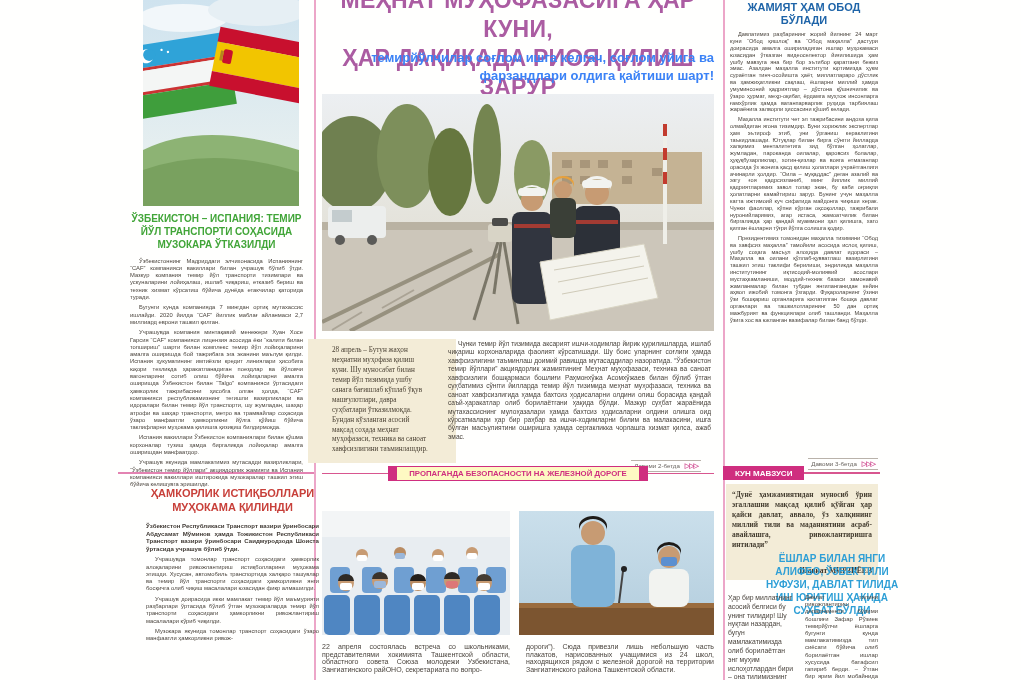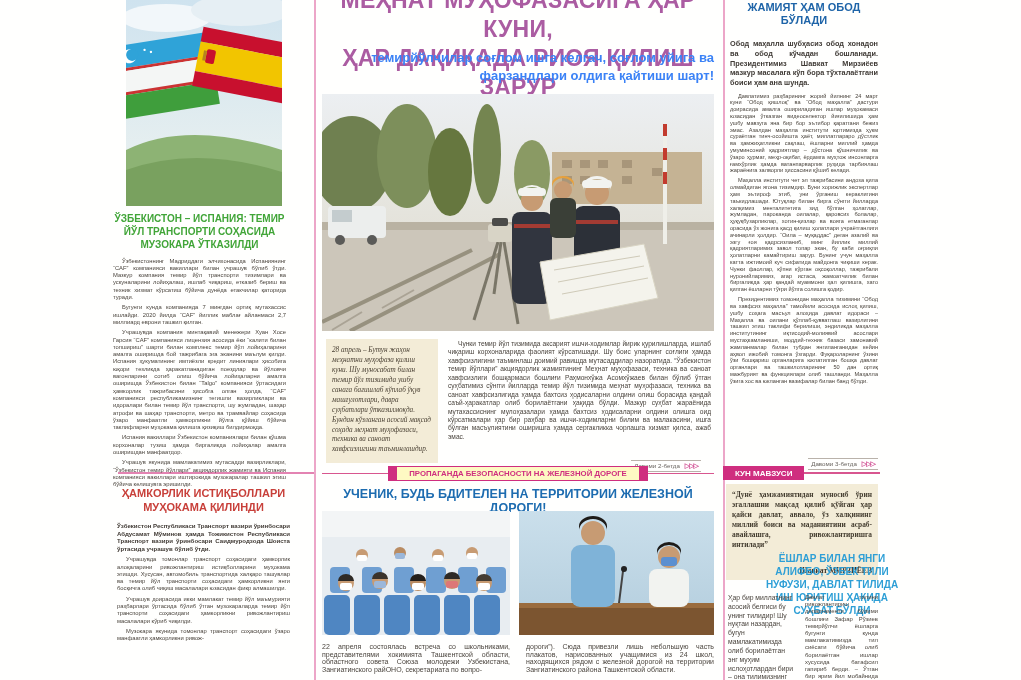--- a/index.html
+++ b/index.html
@@ -5,54 +5,54 @@
   html,body{margin:0;padding:0;background:#ffffff;}
   .canvas{position:relative;width:1021px;height:680px;background:#fffffe;overflow:hidden;
           font-family:"Liberation Sans",sans-serif;color:#474038;}
   
   .vrule{position:absolute;top:0;width:1.5px;height:680px;background:#eca6c8;}
   .hrule-left{position:absolute;left:118px;top:472px;width:196px;height:1.5px;background:#e383b2;}
   
   p{margin:0 0 3px 0;}
   .body-txt p{font-size:5.8px;line-height:1.26;text-align:justify;text-indent:9px;color:#4a443d;}
   
-  .col-left{position:absolute;left:113px;top:0;width:173px;}
+  .col-left{position:absolute;left:130px;top:0;width:173px;}
   .flags-wrap{margin:0 0 6px 13px;width:156px;height:206px;}
   .head-green{margin:2px 0 6px;text-align:center;font-size:10px;font-weight:bold;color:#41a538;line-height:1.32;}
-  .col-left2{position:absolute;left:117px;top:486px;width:173px;}
+  .col-left2{position:absolute;left:146px;top:486px;width:173px;}
   .head-red{margin:0 0 7px;text-align:center;font-size:11px;font-weight:bold;color:#c8403a;line-height:1.3;}
   .lead-bold p{font-size:6.1px;font-weight:bold;line-height:1.3;text-align:justify;color:#403a34;}
   
   .main-head{position:absolute;left:322px;top:-14px;width:392px;text-align:center;
              font-size:23px;font-weight:bold;color:#ab5ca2;line-height:29px;letter-spacing:.2px;}
   .subtitle{position:absolute;left:322px;top:49px;width:392px;text-align:right;
             font-size:13px;font-weight:bold;color:#3b82f6;line-height:1.35;}
   .main-photo{position:absolute;left:322px;top:94px;width:392px;height:237px;}
-  .note-box{position:absolute;left:326px;top:339px;width:100px;height:110px;background:#f3ecd7;
-            padding:7px 6px;font-family:"Liberation Serif",serif;font-size:7.2px;line-height:1.38;
-            color:#4a4134;overflow:hidden;font-style:italic;}
+  .note-box{position:absolute;left:308px;top:339px;width:100px;height:110px;background:#f3ecd7;
+            padding:7px 24px;font-family:"Liberation Serif",serif;font-size:7.2px;line-height:1.38;
+            color:#4a4134;overflow:hidden;}
   .center-body{position:absolute;left:448px;top:340px;width:263px;height:112px;overflow:hidden;}
   .center-body p{font-size:6.6px;line-height:1.28;text-align:justify;text-indent:10px;color:#4a443d;}
   .cont{display:inline-block;font-size:6.2px;color:#6a6560;border:0.5px solid #b9b2aa;
         border-left:none;border-right:none;padding:1px 3px;}
   .cont .arrows{color:#d04e92;font-weight:bold;letter-spacing:-1px;margin-left:5px;font-size:7px;}
   .cont-c{position:absolute;left:448px;top:454px;width:253px;text-align:right;}
   .banner-row{position:absolute;left:322px;top:466px;width:392px;display:flex;align-items:center;}
   .banner-row .line{flex:1;height:1.5px;background:#d8568f;}
   .banner-box{border:1px solid #cf2e7f;border-left:9px solid #cf2e7f;border-right:9px solid #cf2e7f;
               background:#fef9c3;color:#cf2e7f;font-weight:bold;font-size:7.8px;padding:2px 12px;white-space:nowrap;}
   .head-blue-c{position:absolute;left:322px;top:487px;width:392px;text-align:center;
                font-size:12.5px;font-weight:bold;color:#1d6cb0;}
   .photos-row{position:absolute;left:322px;top:511px;width:392px;display:flex;gap:9px;}
   .photo-s{height:124px;}
   .center-cols{position:absolute;left:322px;top:643px;width:392px;display:flex;gap:16px;height:37px;overflow:hidden;}
   .center-cols .c{flex:1;font-size:7px;line-height:1.08;text-align:justify;color:#4a443d;}
   
   .col-right{position:absolute;left:730px;top:0;width:148px;}
-  .head-blue-r{margin:1px 0 12px;text-align:center;font-size:11px;font-weight:bold;color:#1e64a8;line-height:1.2;}
+  .head-blue-r{margin:1px 0 4px;text-align:center;font-size:11px;font-weight:bold;color:#1e64a8;line-height:1.2;}
   .r-lead{font-size:7.3px;font-weight:bold;line-height:1.32;text-align:justify;color:#3f3a35;margin-bottom:5px;}
   .r-body{height:364px;overflow:hidden;}
   .r-body p{font-size:5.6px;line-height:1.22;text-align:justify;text-indent:8px;color:#4a443d;}
   .cont-r{position:absolute;left:730px;top:452px;width:148px;text-align:right;}
   .topic-row{position:absolute;left:723px;top:466px;width:157px;display:flex;align-items:center;}
   .topic-box{background:#cf2e7f;color:#fff;font-weight:bold;font-size:8px;padding:2.5px 12px;white-space:nowrap;}
   .topic-row .line{flex:1;height:1.5px;background:#d8568f;}
   .quote-box{position:absolute;left:726px;top:484px;width:140px;background:#f3ecd7;padding:6px 6px 4px;
              font-family:"Liberation Serif",serif;font-size:7.4px;font-weight:bold;line-height:1.34;
              color:#443d30;text-align:justify;}
@@ -219,21 +219,20 @@
   <div class="cont-c">
     <span class="cont"><span>Давоми 2-бетда</span><span class="arrows">▷▷▷</span></span>
   </div>
 
   <div class="banner-row">
     <div class="line"></div>
     <div class="banner-box">ПРОПАГАНДА БЕЗОПАСНОСТИ НА ЖЕЛЕЗНОЙ ДОРОГЕ</div>
     <div class="line"></div>
   </div>
 
-  <div class="head-blue-c">УЧЕНИК, БУДЬ БДИТЕЛЕН НА ТЕРРИТОРИИ ЖЕЛЕЗНОЙ ДОРОГИ!</div>
 
   <div class="photos-row">
     <div class="photo-s" style="width:188px">
       <svg width="188" height="124" viewBox="0 0 188 124">
         <rect width="188" height="124" fill="#e8edf1"></rect>
         <rect y="0" width="188" height="26" fill="#f3f5f6"></rect>
         <g fill="#4f86c2">
           <rect x="2" y="84" width="26" height="40" rx="5"></rect>
             <rect x="32" y="84" width="26" height="40" rx="5"></rect>
           <rect x="62" y="84" width="26" height="40" rx="5"></rect>
@@ -306,39 +305,38 @@
     </div>
   </div>
 
   <div class="center-cols">
     <div class="c">22 апреля состоялась встреча со школьниками, представителями хокимията Ташкентской области, областного совета Союза молодежи Узбекистана, Зангиатинского райОНО, секретариата по вопро-</div>
     <div class="c">дороги”). Сюда привезли лишь небольшую часть плакатов, нарисованных учащимися из 24 школ, находящихся рядом с железной дорогой на территории Зангиатинского района Ташкентской области.</div>
   </div>
 
   <div class="col-right">
     <h3 class="head-blue-r">ЖАМИЯТ ҲАМ ОБОД БЎЛАДИ</h3>
-    <div class="r-lead">Обод маҳалла шубҳасиз обод хонадон ва обод кўчадан бошланади. Президентимиз Шавкат Мирзиёев мазкур масалага кўп бора тўхталаётгани боиси ҳам ана шунда.</div>
     <div class="r-body">
       <p>Давлатимиз раҳбарининг жорий йилнинг 24 март куни “Обод қишлоқ” ва “Обод маҳалла” дастури доирасида амалга ошириладиган ишлар муҳокамаси юзасидан ўтказган видеоселектор йиғилишида ҳам ушбу мавзуга яна бир бор эътибор қаратгани бежиз эмас. Азалдан маҳалла институти юртимизда ҳукм сураётган тинч-осойишта ҳаёт, миллатлараро дўстлик ва ҳамжиҳатликни сақлаш, ёшларни миллий ҳамда умуминсоний қадриятлар – дўстона қўшничилик ва ўзаро ҳурмат, меҳр-оқибат, ёрдамга муҳтож инсонларга ғамхўрлик ҳамда ватанпарварлик руҳида тарбиялаш жараёнига залворли ҳиссасини қўшиб келади.</p>
       <p>Маҳалла институти чет эл тажрибасини андоза қила олмайдиган ягона тизимдир. Буни хорижлик экспертлар ҳам эътироф этиб, уни ўрганиш кераклигини таъкидлашади. Ютуқлар билан бирга сўнгги йилларда халқимиз менталитетига зид бўлган ҳолатлар, жумладан, пароканда оилалар, қаровсиз болалар, ҳуқуқбузарликлар, хотин-қизлар ва вояга етмаганлар орасида ўз жонига қасд қилиш ҳолатлари учраётганлиги ачинарли ҳолдир. “Оила – муқаддас” деган азалий ва эзгу ғоя қадрсизланиб, минг йиллик миллий қадриятларимиз завол топар экан, бу каби оғриқли ҳолатларни камайтириш зарур. Бунинг учун маҳалла катта ижтимоий куч сифатида майдонга чиқиши керак. Чунки фаоллар, кўпни кўрган оқсоқоллар, тажрибали нуронийларимиз, агар истаса, жамоатчилик билан биргаликда ҳар қандай муаммони ҳал қилишга, хато қилган ёшларни тўғри йўлга солишга қодир.</p>
       <p>Президентимиз томонидан маҳалла тизимини “Обод ва хавфсиз маҳалла” тамойили асосида ислоҳ қилиш, ушбу соҳага масъул алоҳида давлат идораси – Маҳалла ва оилани қўллаб-қувватлаш вазирлигини ташкил этиш таклифи берилиши, эндиликда маҳалла институтининг иқтисодий-молиявий асослари мустаҳкамланиши, моддий-техник базаси замонавий жамланмалар билан тубдан янгиланганидан кейин аҳвол ижобий томонга ўзгарди. Фуқароларнинг ўзини ўзи бошқариш органларига юклатилган бошқа давлат органлари ва ташкилотларининг 50 дан ортиқ мажбурият ва функциялари олиб ташланди. Маҳалла ўзига хос ва юкланган вазифалар билан банд бўлди.</p>
     </div>
   </div>
 
   <div class="cont-r">
     <span class="cont"><span>Давоми 3-бетда</span><span class="arrows">▷▷▷</span></span>
   </div>
 
   <div class="topic-row">
     <div class="topic-box">КУН МАВЗУСИ</div>
     <div class="line"></div>
   </div>
 
   <div class="quote-box">
-    <span>“Дунё ҳамжамиятидан муносиб ўрин эгаллашни мақсад қилиб қўйган ҳар қайси давлат, аввало, ўз халқининг миллий боиси ва маданиятини асраб-авайлашга, ривожлантиришга интилади”</span>
+    <span>“Дунё ҳамжамиятидан муносиб ўрин эгаллашни мақсад қилиб қўйган ҳар қайси давлат, аввало, ўз халқининг миллий тили ва маданиятини асраб-авайлашга, ривожлантиришга интилади”</span>
     <div class="quote-author">Шавкат МИРЗИЁЕВ</div>
   </div>
 
   <div class="head-cyan">ЁШЛАР БИЛАН ЯНГИ АЛИФБО, ЎЗБЕК ТИЛИ НУФУЗИ, ДАВЛАТ ТИЛИДА ИШ ЮРИТИШ ҲАҚИДА СУҲБАТ БЎЛДИ</div>
 
   <div class="right-cols">
     <div class="c1">Ҳар бир миллатнинг асосий белгиси бу унинг тилидир! Шу нуқтаи назардан, бугун мамлакатимизда олиб борилаётган энг муҳим ислоҳотлардан бири – она тилимизнинг нуфузини ошириш, давлат тили сифатида мақомини мустаҳкамлаш ва</div>
     <div class="c2">Давлат тилини ривожлантириш департаменти бўлими бошлиғи Зафар Рўзиев темирйўлчи ёшларга бугунги кунда мамлакатимизда тил сиёсати бўйича олиб борилаётган ишлар хусусида батафсил гапириб берди. – Ўтган бир ярим йил мобайнида мамлакатимизда давлат тилини ривожлантириш, ўзбек тилининг мавқеини оши-</div>
   </div>
 

